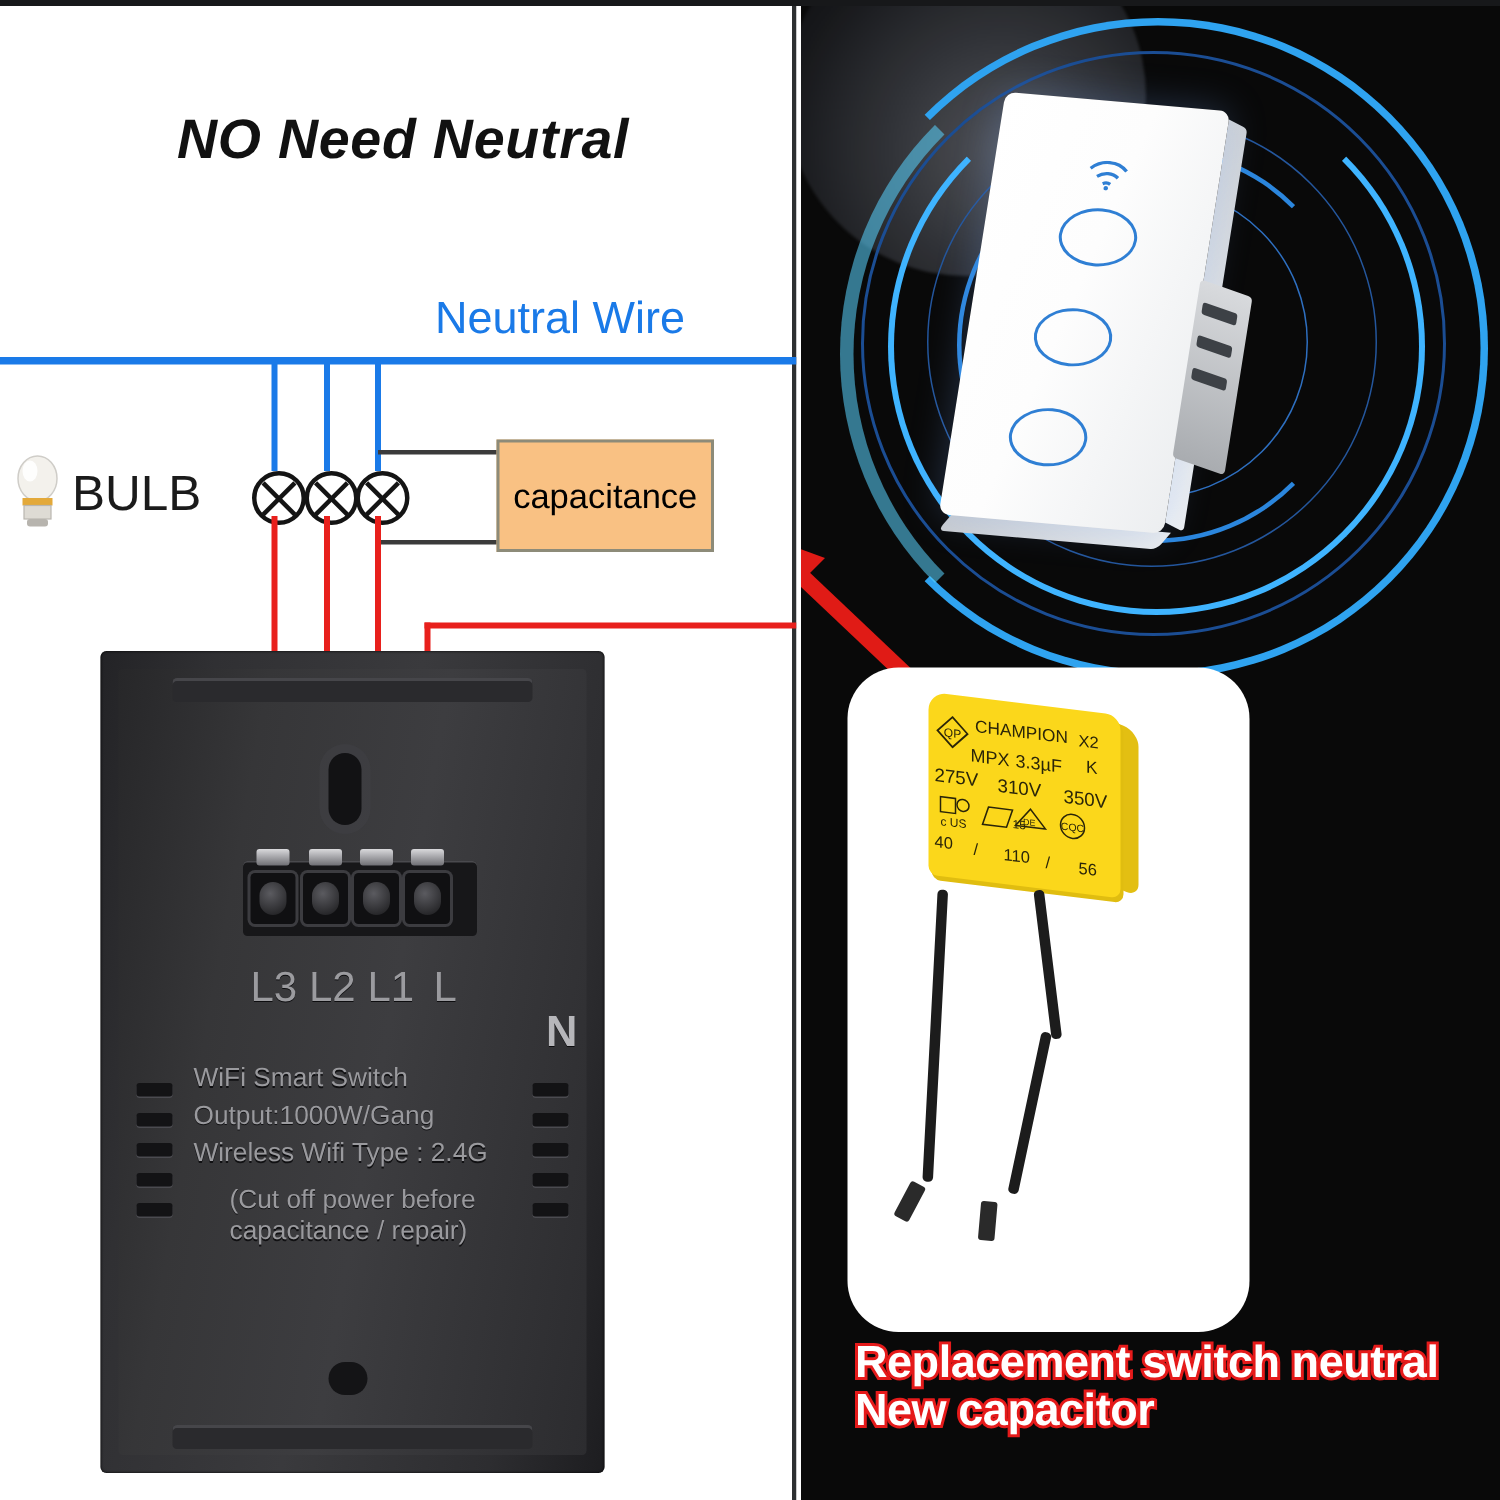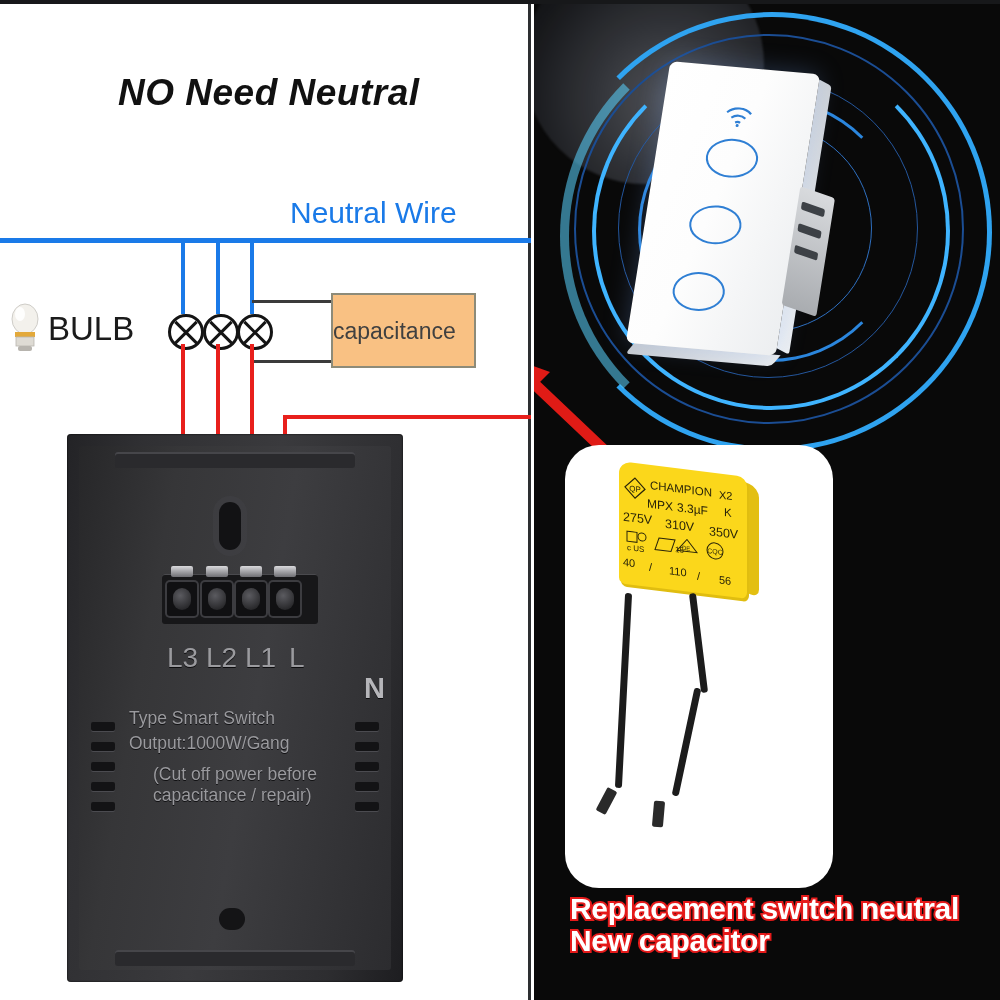--- a/index.html
+++ b/index.html
@@ -27,22 +27,22 @@
   .lamp{position:absolute;width:30px;height:30px;border:3.5px solid #141414;border-radius:50%;background:#fff;}
   .lamp i{position:absolute;left:50%;top:50%;width:30px;height:3px;background:#141414;margin-left:-15px;margin-top:-1.5px;}
   .lamp i.a{transform:rotate(45deg);}
   .lamp i.b{transform:rotate(-45deg);}
 
   .rdrop{position:absolute;width:4px;background:#e8201c;}
   .rseg{position:absolute;background:#e8201c;}
 
   .capbox{position:absolute;left:331px;top:289px;width:145px;height:75px;background:#F9C183;
           border:2px solid #8d8b79;box-sizing:border-box;}
-  .capbox span{position:absolute;left:0;right:0;top:50%;transform:translateY(-50%);
-          font-size:23px;color:#404040;}
+  .capbox span{position:absolute;left:0;right:0;top:50%;transform:translateY(-50%);text-align:center;
+          font-size:23px;color:#000000;}
   .capwire{position:absolute;height:3px;background:#3b3b3b;}
 
   .live-label{position:absolute;left:395px;top:419px;font-size:31px;color:#e8201c;white-space:nowrap;}
 
   
   .sw{position:absolute;left:67px;top:430px;width:336px;height:548px;
       background:linear-gradient(100deg,#232326 0%,#303033 18%,#3a3a3d 50%,#2d2d30 82%,#1d1d20 100%);
       border-radius:4px;box-shadow:0 0 2px #000 inset;}
   .sw .inner{position:absolute;left:12px;top:12px;right:12px;bottom:12px;
       background:linear-gradient(100deg,#272729 0%,#363638 25%,#3d3d40 55%,#2c2c2f 100%);
@@ -201,22 +201,23 @@
       <div class="screw" style="left:173px;"></div>
       <div class="screw" style="left:207px;"></div>
 
       <div class="ltxt" style="left:100px;top:208px;">L3</div>
       <div class="ltxt" style="left:139px;top:208px;">L2</div>
       <div class="ltxt" style="left:178px;top:208px;">L1</div>
       <div class="ltxt" style="left:222px;top:208px;">L</div>
       <div class="ntxt">N</div>
 
       <div class="spec">
-        <div>Type Smart Switch</div>
+        <div>WiFi Smart Switch</div>
         <div>Output:1000W/Gang</div>
+        <div>Wireless Wifi Type : 2.4G</div>
         <div class="tight" style="margin-top:8px;">(Cut off power before</div>
         <div class="tight">capacitance / repair)</div>
       </div>
 
       <div class="vent" style="left:24px;top:288px;"></div>
       <div class="vent" style="left:24px;top:308px;"></div>
       <div class="vent" style="left:24px;top:328px;"></div>
       <div class="vent" style="left:24px;top:348px;"></div>
       <div class="vent" style="left:24px;top:368px;"></div>
       <div class="vent" style="left:288px;top:288px;"></div>

